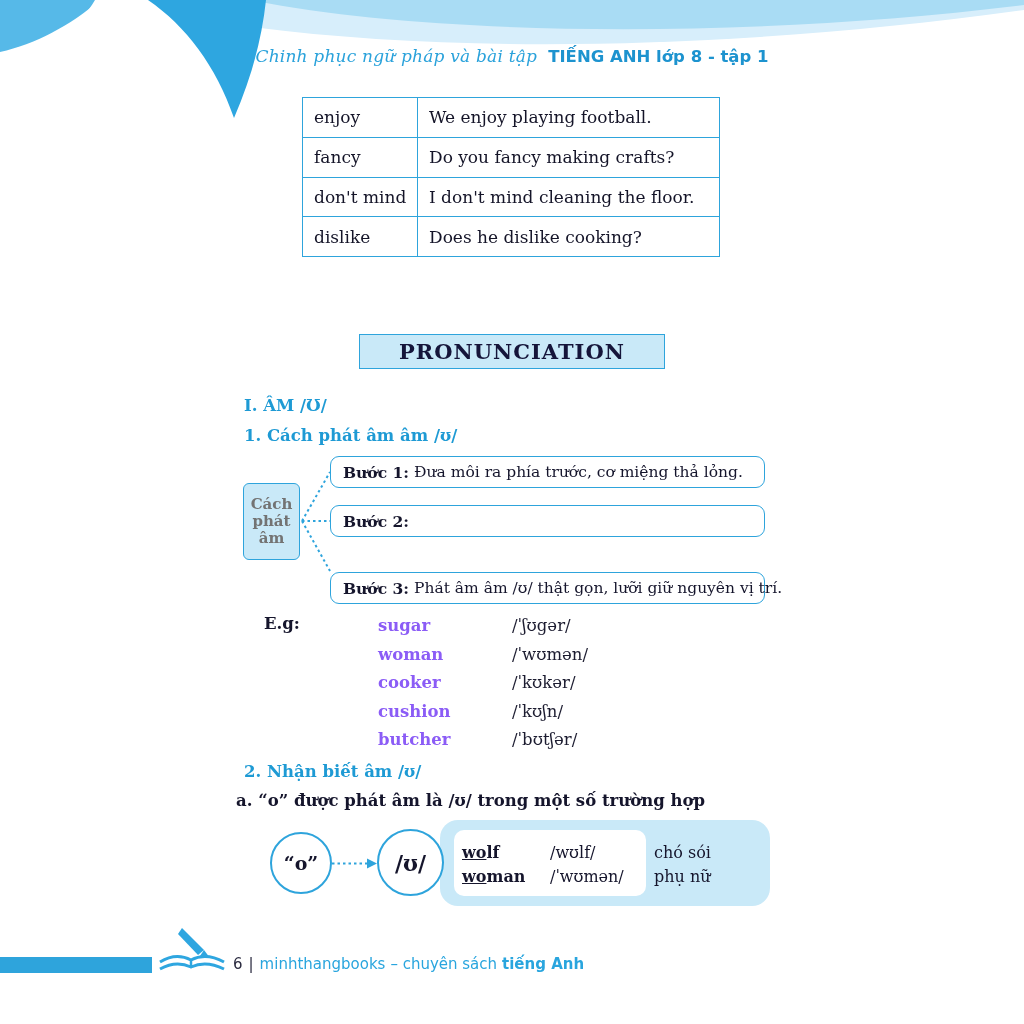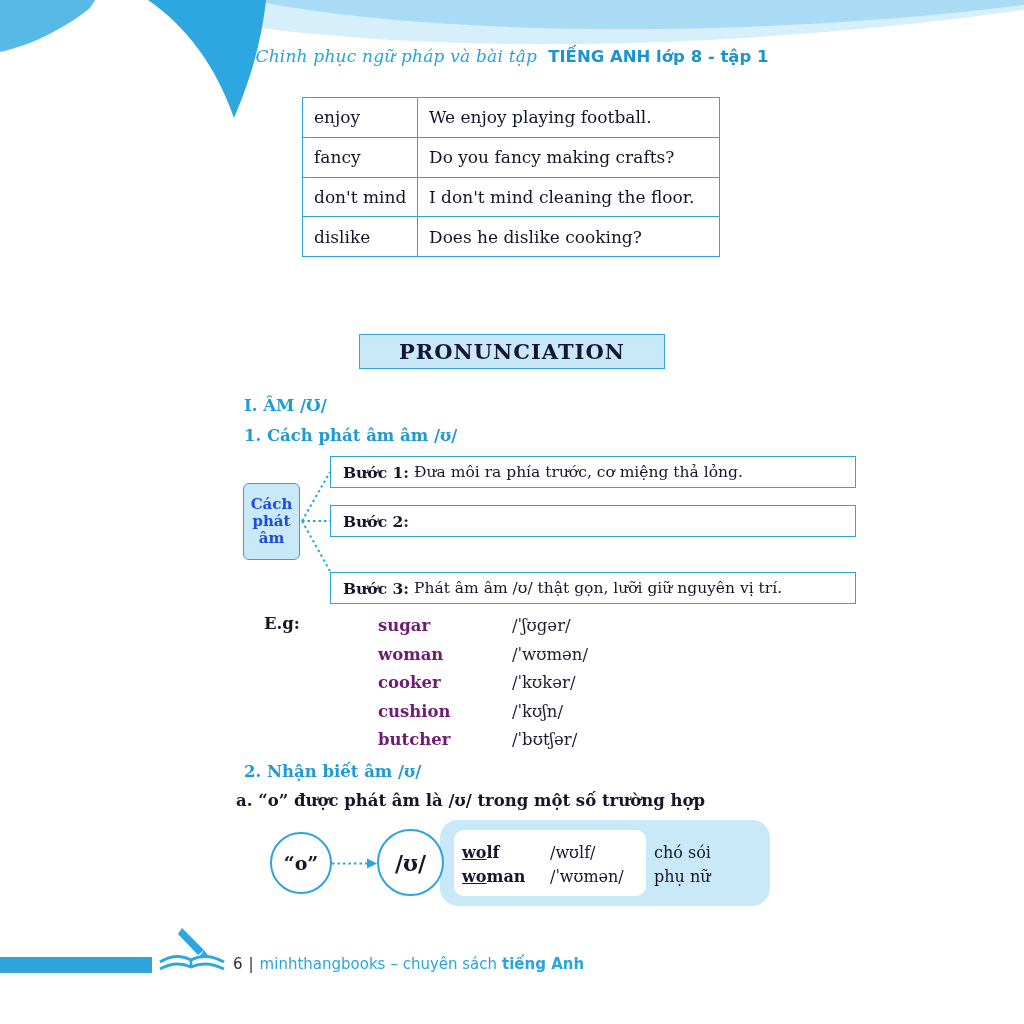--- a/index.html
+++ b/index.html
@@ -52,36 +52,36 @@
   .h3 { top:762px; }
   .rule-a { position:absolute; left:236px; top:791px; font-weight:bold; font-size:16.5px; color:#15152c; }
 
   
   .steps { position:absolute; left:236px; top:452px; width:560px; height:148px; }
   .connectors { position:absolute; left:0; top:0; width:560px; height:148px; }
   .phon-label {
     position:absolute; left:7px; top:31px; width:57px; height:77px;
     background:#c9e9f8; border:1.6px solid #2ea4dc; border-radius:6px;
     display:flex; flex-direction:column; align-items:center; justify-content:center;
-    font-weight:bold; font-size:15px; line-height:17px; color:#1d4ed8; text-align:center;
+    font-weight:bold; font-size:15px; line-height:17px; color:#737373; text-align:center;
   }
   .step {
-    position:absolute; left:94px; width:526px; height:32px;
-    background:#ffffff; border:1.6px solid #2ea4dc; border-radius:0;
+    position:absolute; left:94px; width:435px; height:32px;
+    background:#ffffff; border:1.6px solid #2ea4dc; border-radius:9px;
     display:flex; align-items:center; padding:0 12px; font-size:15.5px; color:#15152c;
     white-space:nowrap;
   }
   .step .b { font-weight:bold; margin-right:5px; }
   .s1 { top:4px; } .s2 { top:53px; } .s3 { top:120px; }
 
   
   .eg-label { position:absolute; left:264px; top:614px; font-weight:bold; font-size:16.5px; color:#15152c; }
   .eg-grid { position:absolute; left:378px; top:612px; }
   .eg-row { line-height:28.6px; font-size:16.5px; }
-  .eg-row .w { display:inline-block; width:134px; font-weight:bold; color:#701a75; }
+  .eg-row .w { display:inline-block; width:134px; font-weight:bold; color:#8b5cf6; }
   .eg-row .i { font-family:"DejaVu Serif","Liberation Serif",serif; color:#1c1c30; }
 
   
   .rec { position:absolute; left:236px; top:818px; width:560px; height:96px; }
   .rec-rect { position:absolute; left:204px; top:2px; width:330px; height:86px; background:#c9e9f8; border-radius:18px; }
   .rec-white { position:absolute; left:218px; top:12px; width:192px; height:66px; background:#ffffff; border-radius:10px; }
   .rec-grid { position:absolute; left:226px; top:23px; width:326px; }
   .rec-row { line-height:23.5px; font-size:16px; color:#15152c; }
   .rec-row .w { display:inline-block; width:88px; font-weight:bold; }
   .rec-row .w .u { text-decoration:underline; }

